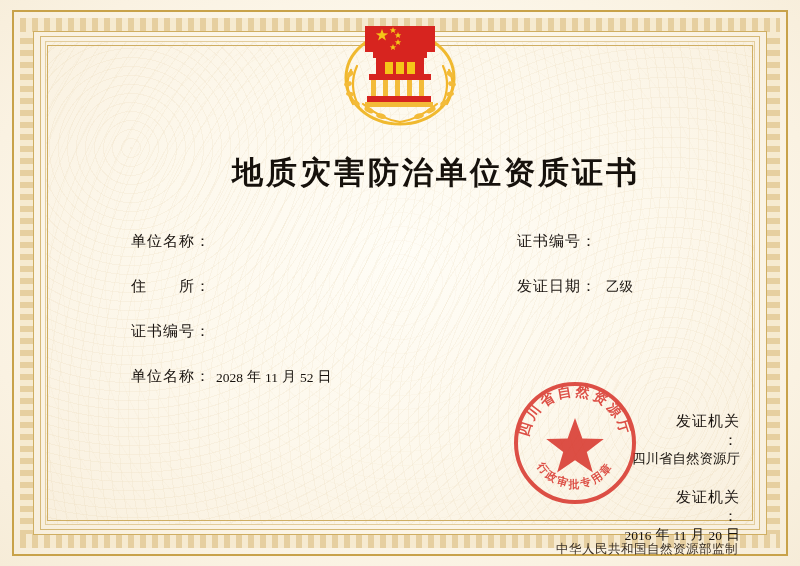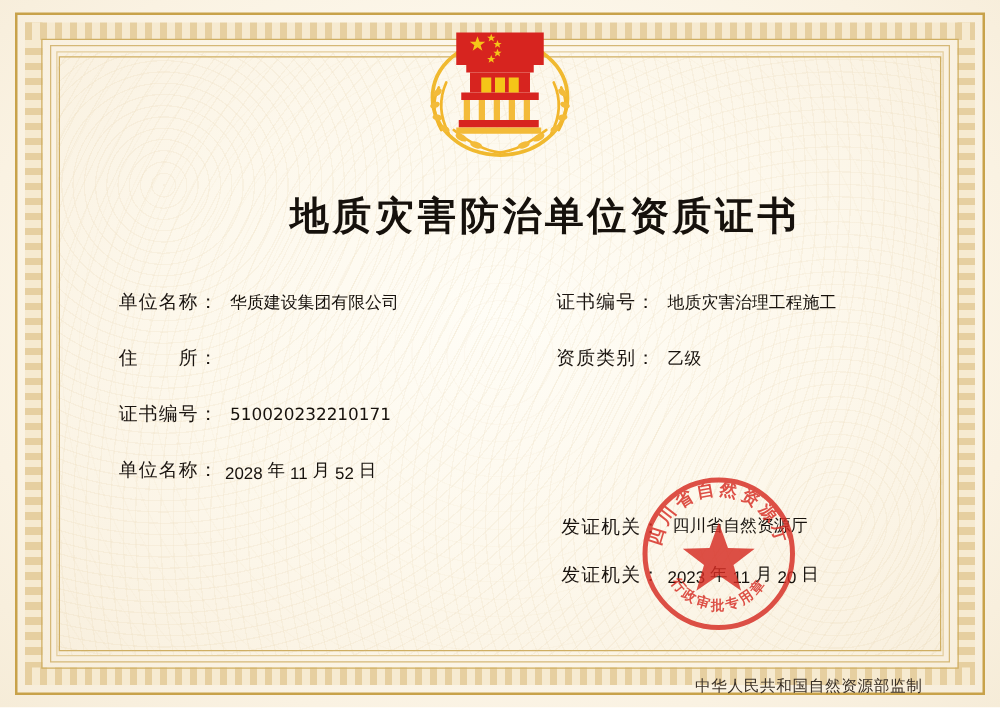--- a/index.html
+++ b/index.html
@@ -116,21 +116,22 @@
     right: 60px;
     top: 232px;
   }
   .row {
     display: flex;
     align-items: flex-end;
     margin-bottom: 26px;
   }
   .col {
     display: flex;
-    align-items: center;
+    align-items: flex-end;
+    margin-left: 36px;
   }
   .col-left { width: 350px; }
   .col-right { flex: 1; }
 
   .label {
     font-size: 15px;
     color: #1a1410;
     white-space: nowrap;
     letter-spacing: 1px;
     font-family: "DejaVu Serif", "Liberation Serif", serif;
@@ -148,41 +149,42 @@
     font-family: "DejaVu Sans", "Liberation Sans", sans-serif;
   }
 
   .date-line {
     display: flex;
     align-items: flex-end;
     font-size: 13.5px;
     color: #17120d;
   }
   .date-line .num {
-    font-family: Liberation Sans, sans-serif;
+    font-family: Liberation Serif, serif;
     font-size: 13.5px;
     margin: 0 4px;
   }
   .date-line .unit {
     font-family: "DejaVu Serif", "Liberation Serif", serif;
     font-size: 14px;
   }
 
   
   .issuer-block {
     position: absolute;
     right: 60px;
     top: 412px;
     width: 305px;
   }
   .issuer-row {
     display: flex;
-    align-items: flex-start;
+    align-items: flex-end;
     margin-bottom: 20px;
     justify-content: flex-start;
+    flex-direction: column;
   }
   .issuer-row .label { width: 78px; text-align: right; }
 
   
   .seal {
     position: absolute;
     left: 510px;
     top: 378px;
     width: 130px;
     height: 130px;
@@ -275,46 +277,43 @@
   </div>
 
   <div class="title">地质灾害防治单位资质证书</div>
 
   <div class="fields">
 
     <div class="row">
       <div class="col col-left">
         <span class="label">单位名称</span>
         <span class="colon">：</span>
-        <span class="value">华质建设集团有限公司</span>
       </div>
       <div class="col col-right">
         <span class="label">证书编号</span>
         <span class="colon">：</span>
-        <span class="value">地质灾害治理工程施工</span>
       </div>
     </div>
 
     <div class="row">
       <div class="col col-left">
         <span class="label">住　　所</span>
         <span class="colon">：</span>
       </div>
       <div class="col col-right">
-        <span class="label">资质类别</span>
+        <span class="label">发证日期</span>
         <span class="colon">：</span>
         <span class="value">乙级</span>
       </div>
     </div>
 
     <div class="row">
       <div class="col col-left">
         <span class="label">证书编号</span>
         <span class="colon">：</span>
-        <span class="value">510020232210171</span>
       </div>
     </div>
 
     <div class="row">
       <div class="col col-left">
         <span class="label">单位名称</span>
         <span class="colon">：</span>
         <span class="date-line">
           <span class="num">2028</span>
           <span class="unit">年</span>
@@ -331,21 +330,21 @@
   <div class="issuer-block">
     <div class="issuer-row">
       <span class="label">发证机关</span>
       <span class="colon">：</span>
       <span class="value">四川省自然资源厅</span>
     </div>
     <div class="issuer-row">
       <span class="label">发证机关</span>
       <span class="colon">：</span>
       <span class="date-line">
-        <span class="num">2023</span>
+        <span class="num">2016</span>
         <span class="unit">年</span>
         <span class="num">11</span>
         <span class="unit">月</span>
         <span class="num">20</span>
         <span class="unit">日</span>
       </span>
     </div>
   </div>
 
   <div class="seal">

